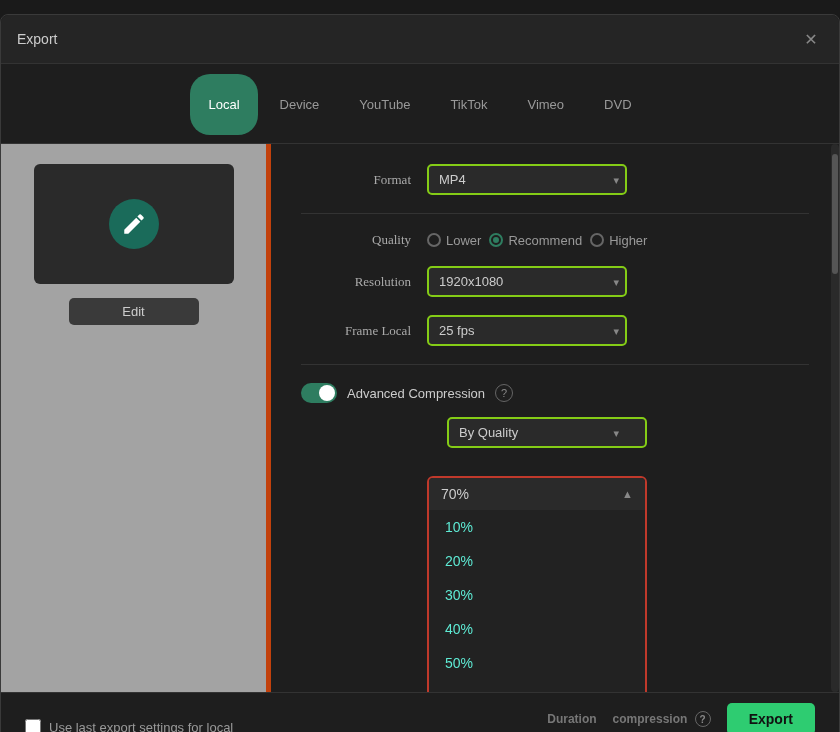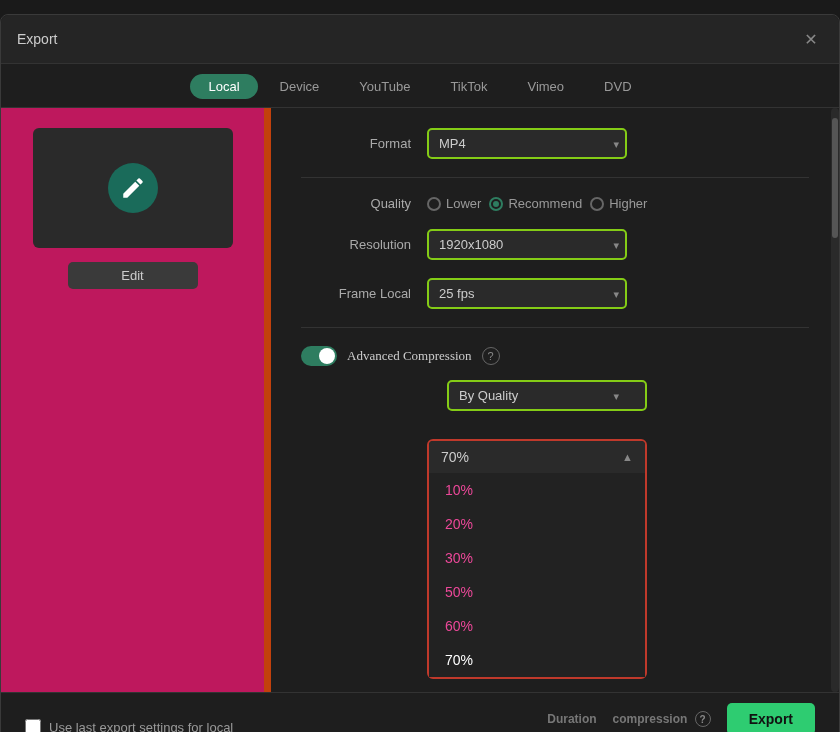--- a/index.html
+++ b/index.html
@@ -52,42 +52,42 @@
     .tabs-row {
       display: flex;
       align-items: center;
       justify-content: center;
       gap: 4px;
       padding: 10px 0 8px;
       background: #1e1e1e;
       border-bottom: 1px solid #333;
     }
     .tab {
-      padding: 5px 18px;
+      padding: 23px 18px;
       border-radius: 20px;
       font-size: 13px;
       cursor: pointer;
       color: #999;
     }
     .tab.active {
       background: #2e7d60;
       color: #fff;
     }
 
     
     .dialog-body {
       display: flex;
       flex: 1;
       overflow: hidden;
     }
     .left-panel {
       width: 270px;
       min-width: 270px;
-      background: #be185d;
-      border-right: 7px solid #c2410c;
+      background: #a3a3a3;
+      border-right: 5px solid #c2410c;
       display: flex;
       flex-direction: column;
       align-items: center;
       padding: 20px;
     }
     .preview-box {
       width: 200px;
       height: 120px;
       background: #2a2a2a;
       border-radius: 6px;
@@ -131,20 +131,21 @@
       align-items: center;
       margin-bottom: 18px;
     }
     .form-label {
       width: 110px;
       text-align: right;
       font-size: 13px;
       color: #aaa;
       margin-right: 16px;
       flex-shrink: 0;
+      font-family: Liberation Serif, serif;
     }
     .select-wrap {
       position: relative;
       display: inline-block;
     }
     .select-box {
       background: #2a2a2a;
       border: 2px solid #84cc16;
       border-radius: 5px;
       color: #ccc;
@@ -222,21 +223,20 @@
       height: 16px;
       background: #fff;
       border-radius: 50%;
       position: absolute;
       top: 2px;
       right: 2px;
     }
     .adv-label {
       font-size: 13px;
       color: #ccc;
-      font-family: Liberation Serif, serif;
     }
     .help-icon {
       width: 18px;
       height: 18px;
       border-radius: 50%;
       border: 1px solid #666;
       display: flex;
       align-items: center;
       justify-content: center;
       font-size: 11px;
@@ -269,21 +269,21 @@
       cursor: pointer;
       background: #2a2a2a;
       border-radius: 4px 4px 0 0;
     }
     .dropdown-list {
       background: #222;
     }
     .dropdown-item {
       padding: 9px 16px;
       font-size: 14px;
-      color: #ec4899;
+      color: #5eead4;
       cursor: pointer;
     }
     .dropdown-item.highlighted {
       color: #fff;
       font-weight: 500;
     }
 
     
     .footer {
       display: flex;
@@ -449,20 +449,21 @@
       <div style="margin-left:126px;">
         <div class="dropdown-container">
           <div class="dropdown-selected">
             <span>70%</span>
             <span style="font-size:11px; color:#888;">▲</span>
           </div>
           <div class="dropdown-list">
             <div class="dropdown-item">10%</div>
             <div class="dropdown-item">20%</div>
             <div class="dropdown-item">30%</div>
+            <div class="dropdown-item">40%</div>
             <div class="dropdown-item">50%</div>
             <div class="dropdown-item">60%</div>
             <div class="dropdown-item highlighted">70%</div>
 
           </div>
         </div>
       </div>
 
       <div class="scrollbar-track">
         <div class="scrollbar-thumb"></div>

